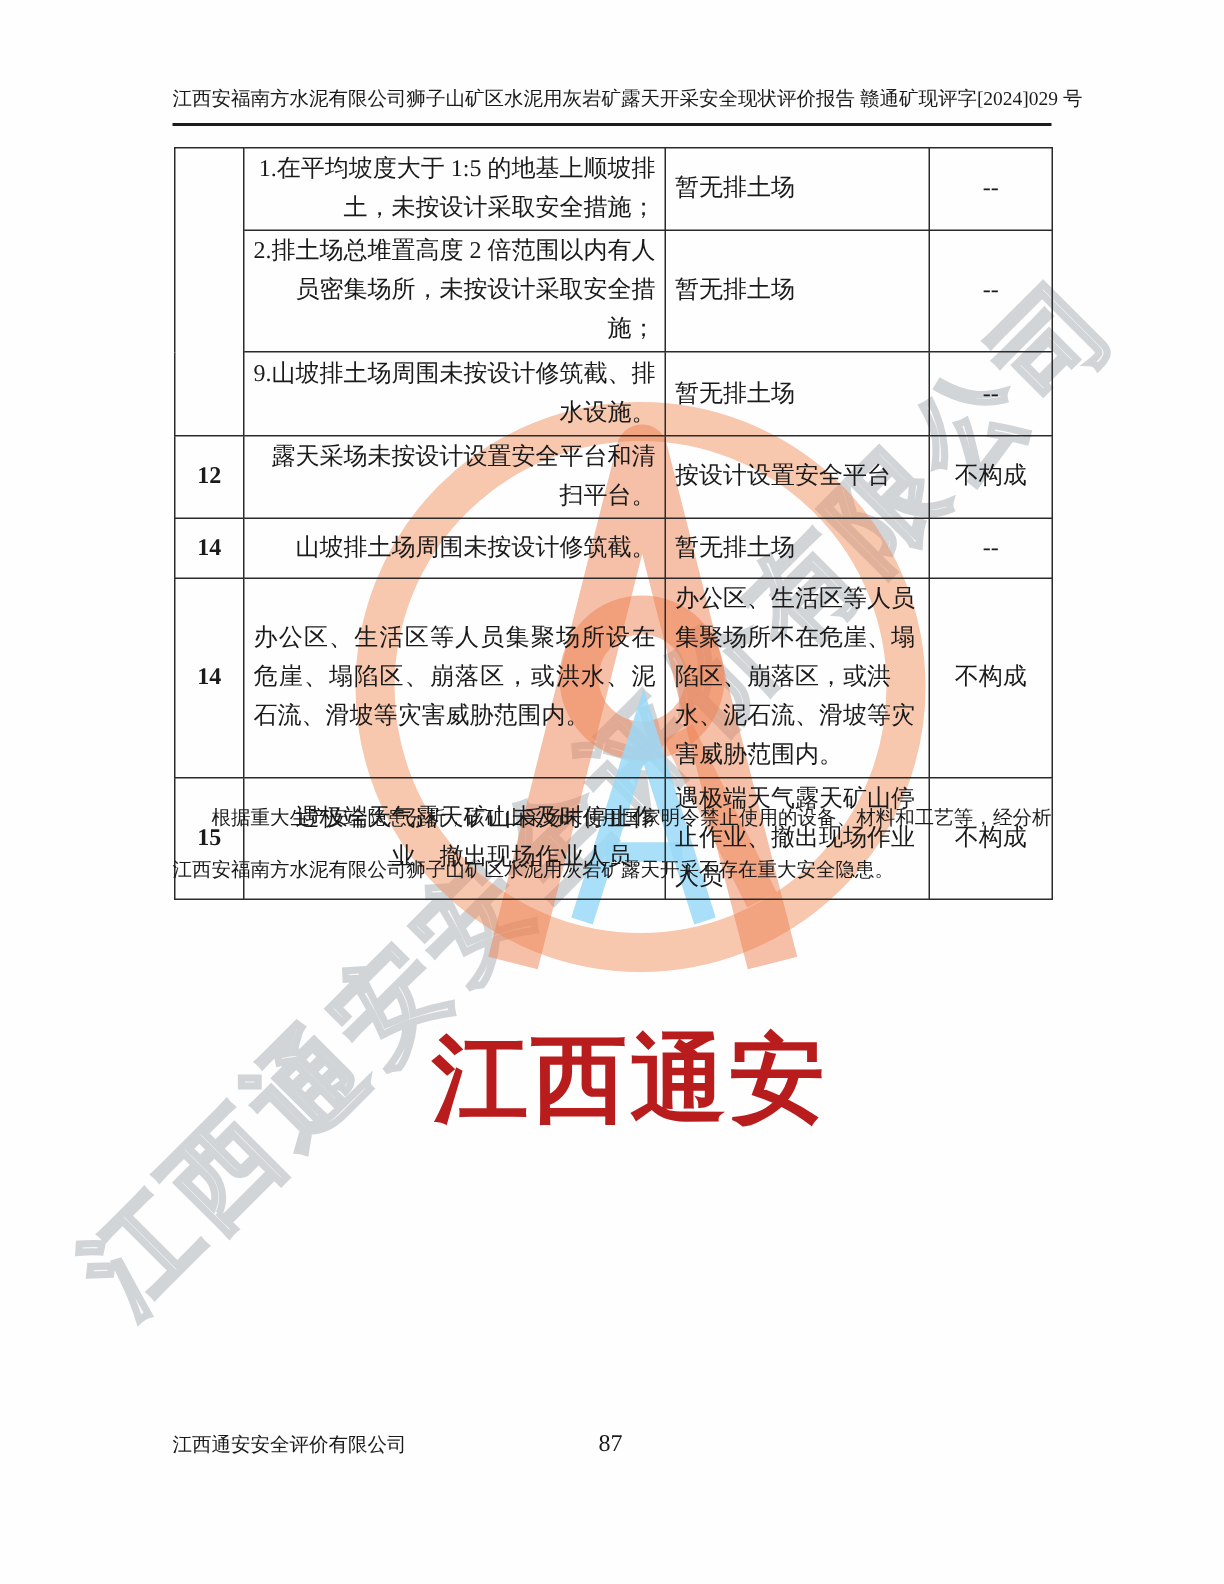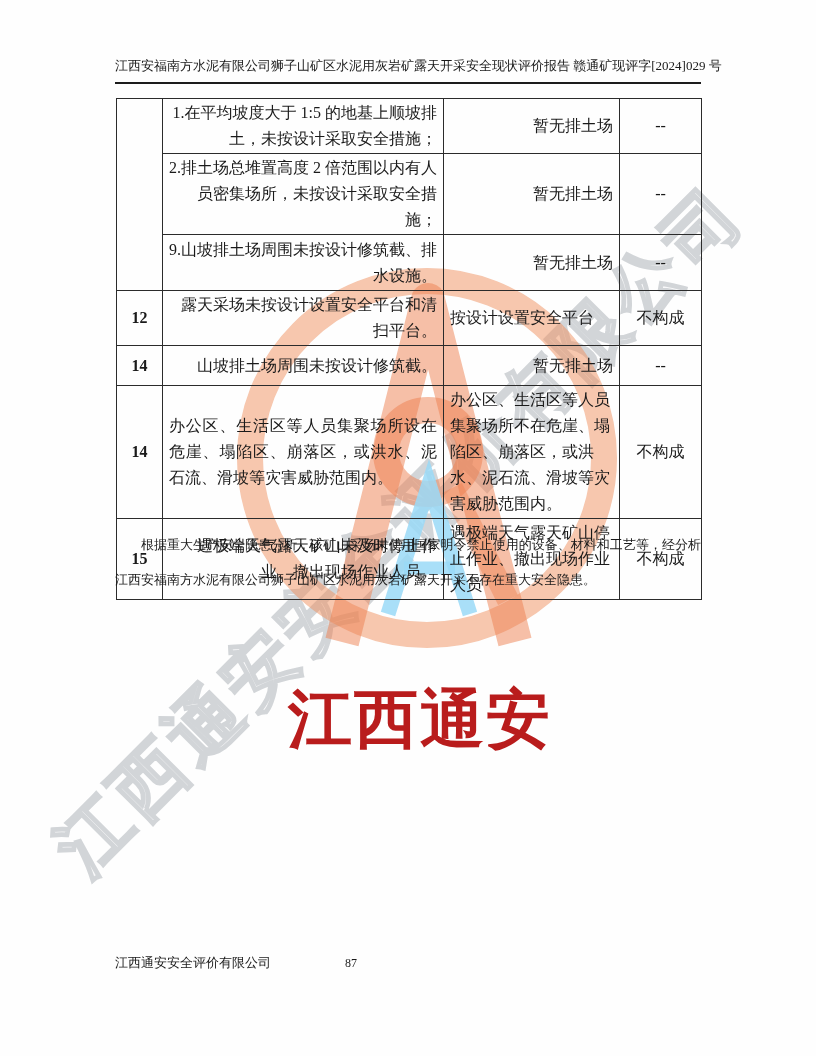--- a/index.html
+++ b/index.html
@@ -35,35 +35,35 @@
     border-collapse:collapse; table-layout:fixed;
   }
   .doc-table td{
     border:1.5px solid #2b2b2b; font-size:16px; line-height:26px;
     padding:1px 6px; vertical-align:middle; background:transparent;
     overflow:hidden;
   }
   .num-cell{text-align:center; font-size:15px; padding:1px 2px;font-weight:bold;}
   .desc-cell{text-align:right;}
   .just{text-align:justify;}
-  .c-center{text-align:right; padding:1px 3px;}
+  .c-center{text-align:left; padding:1px 3px;}
   .c-left{text-align:left; padding:1px 5px;}
   .result-cell{text-align:center; padding:1px 3px;}
   .h54{height:54px}.h56{height:56px}.h55{height:55px}.h40{height:40px}.h110{height:110px}
   .para{
     position:absolute; left:115px; top:527px; width:586px;
     font-size:13px; line-height:35px; text-indent:2em;
     text-align:justify;
   }
   .footer-company{
     position:absolute; left:115px; top:955px; font-size:13px; line-height:16px;
   }
   .footer-page{
-    position:absolute; left:345px; top:955px; width:70px; text-align:left;
-    font-size:12px; line-height:16px;
+    position:absolute; left:345px; top:955px; width:70px; text-align:right;
+    font-size:16px; line-height:16px;
   }
 </style>
 </head>
 <body>
 
 <div class="page">
 
   <div class="wm-layer">
     <div class="wm-diagonal">江西通安安全评价有限公司</div>
     <svg width="816" height="1056" viewBox="0 0 816 1056" style="position:absolute;left:0;top:0;">

